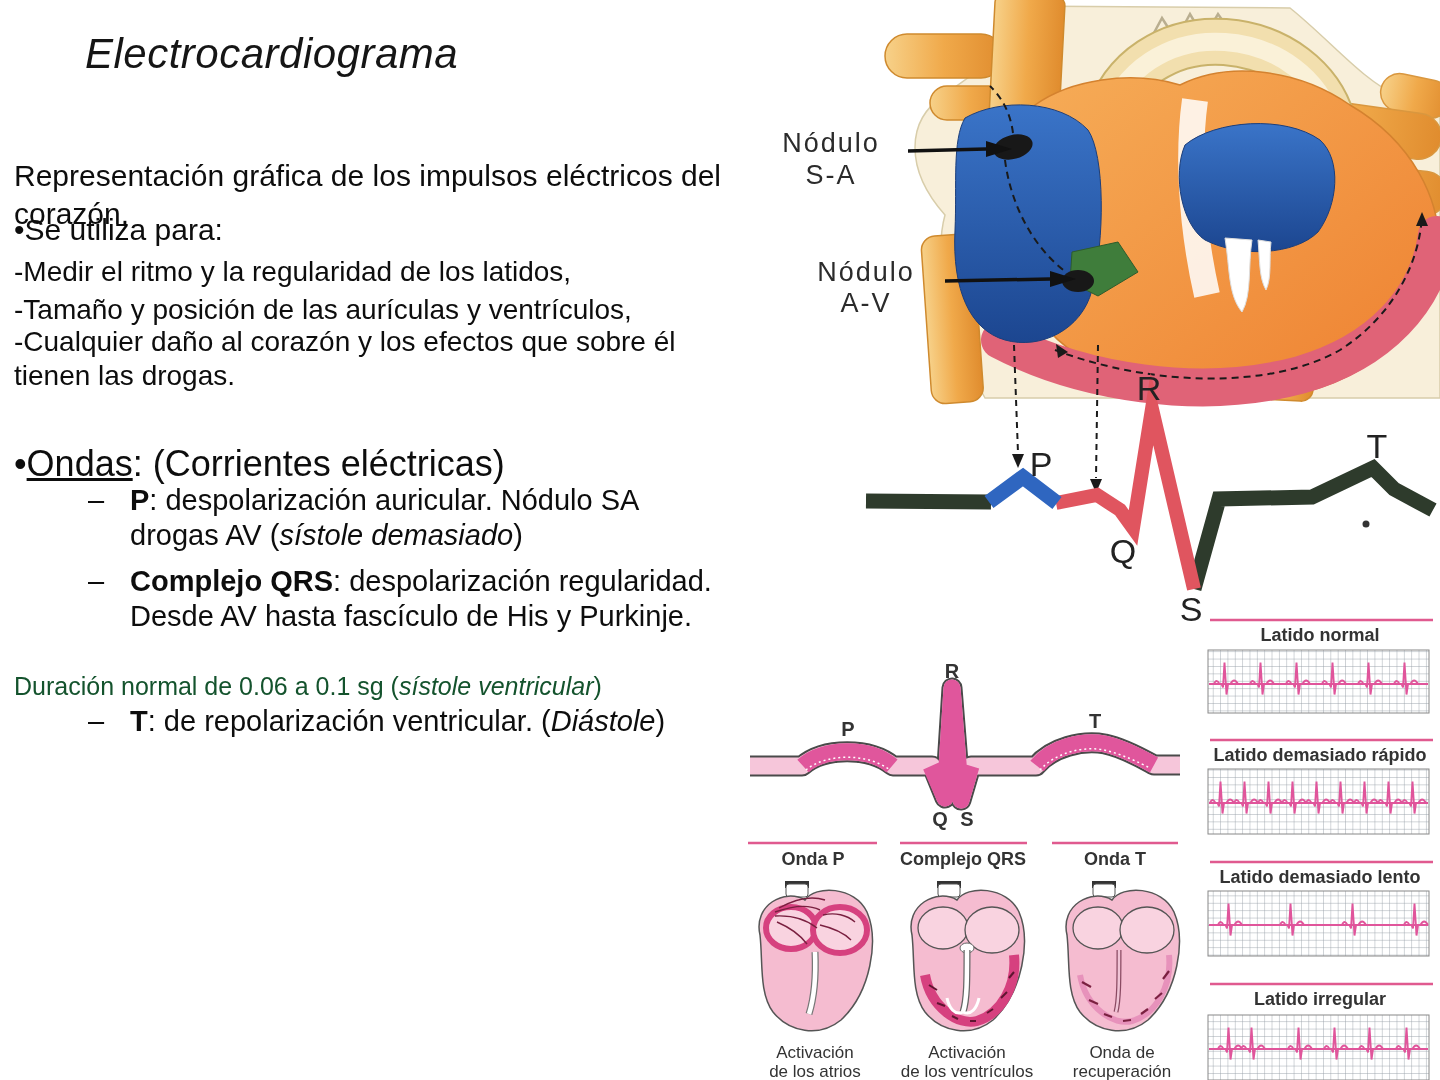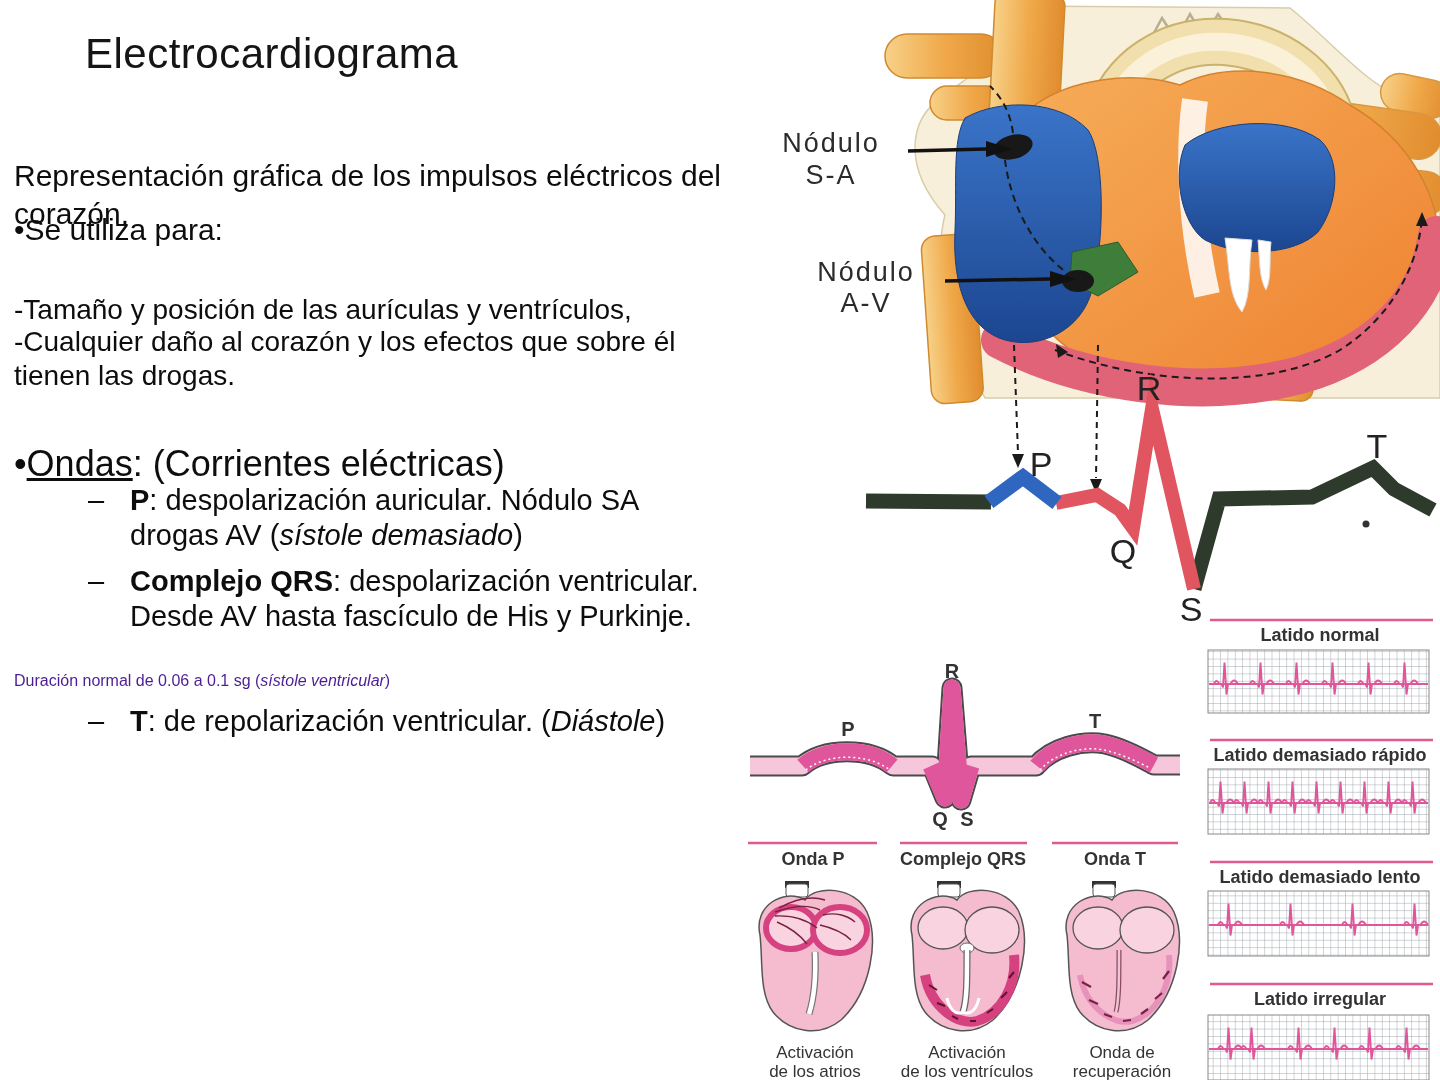--- a/index.html
+++ b/index.html
@@ -1,60 +1,61 @@
 <!DOCTYPE html>
 <html><head>
 <meta charset="utf-8">
 <style>
   html,body{margin:0;padding:0;background:#fff;}
   #slide{position:relative;width:1440px;height:1080px;background:#fff;overflow:hidden;
          font-family:"Liberation Sans","DejaVu Sans",sans-serif;color:#111;}
   .abs{position:absolute;}
-  .title{left:85px;top:30px;font-size:42px;font-weight:400;color:#151515;letter-spacing:0.5px;}
+  .title{left:85px;top:30px;font-size:42px;font-weight:400;color:#151515;letter-spacing:0.5px;font-style:italic;}
   .p1{left:14px;top:128px;width:726px;font-size:30px;line-height:38px;color:#0d0d0d;margin-top:29px;}
   .uses{left:14px;top:213px;font-size:30px;color:#0d0d0d;}
   .use-line{left:14px;font-size:28px;color:#0d0d0d;}
   .ondas-head{left:14px;top:443px;font-size:36px;color:#0d0d0d;}
   .u{text-decoration:underline;}
   .item{left:88px;display:flex;font-size:29px;line-height:35px;color:#0d0d0d;}
   .item .dash{width:42px;flex:none;}
   .item .body{width:582px;}
-  .duration{left:14px;top:672px;font-size:16px;color:#4c1d95;}
+  .duration{left:14px;top:672px;font-size:25px;color:#14532d;}
   svg{position:absolute;overflow:visible;}
   svg text{font-family:"Liberation Sans","DejaVu Sans",sans-serif;}
   .nodelabel{font-size:27px;letter-spacing:2px;fill:#2b2b2b;}
   .waveletter{font-size:34px;fill:#222;}
   .ribletter{font-size:20px;font-weight:700;fill:#333;}
   .seclabel{font-size:18px;font-weight:700;fill:#333;}
   .caption{font-size:17px;fill:#333;}
   .striplabel{font-size:18px;font-weight:700;fill:#333;}
 </style>
 </head>
 <body>
 
 <div id="slide">
 
   <div class="abs title">Electrocardiograma</div>
 
   <div class="abs p1">Representación gráfica de los impulsos eléctricos del corazón.</div>
 
   <div class="abs uses">•Se utiliza para:</div>
+  <div class="abs use-line" style="top:256px">-Medir el ritmo y la regularidad de los latidos,</div>
   <div class="abs use-line" style="top:294px">-Tamaño y posición de las aurículas y ventrículos,</div>
   <div class="abs use-line" style="top:325px;width:692px;line-height:34px">-Cualquier daño al corazón y los efectos que sobre él tienen las drogas.</div>
 
   <div class="abs ondas-head"><span>•</span><span class="u">Ondas</span><span>: (Corrientes eléctricas)</span></div>
 
   <div class="abs item" style="top:483px">
     <span class="dash">–</span>
     <span class="body"><b>P</b><span>: despolarización auricular. Nódulo SA drogas AV (</span><i>sístole demasiado</i><span>)</span></span>
   </div>
 
   <div class="abs item" style="top:564px">
     <span class="dash">–</span>
-    <span class="body"><b>Complejo QRS</b><span>: despolarización ventricular. Desde AV hasta fascículo de His y Purkinje.</span></span>
+    <span class="body"><b>Complejo QRS</b><span>: despolarización regularidad. Desde AV hasta fascículo de His y Purkinje.</span></span>
   </div>
 
   <div class="abs duration"><span>Duración normal de 0.06 a 0.1 sg (</span><i>sístole ventricular</i><span>)</span></div>
 
   <div class="abs item" style="top:704px">
     <span class="dash">–</span>
     <span class="body"><b>T</b><span>: de repolarización ventricular. (</span><i>Diástole</i><span>)</span></span>
   </div>
 
   <svg style="left:740px;top:0" width="700" height="650" viewBox="740 0 700 650">

